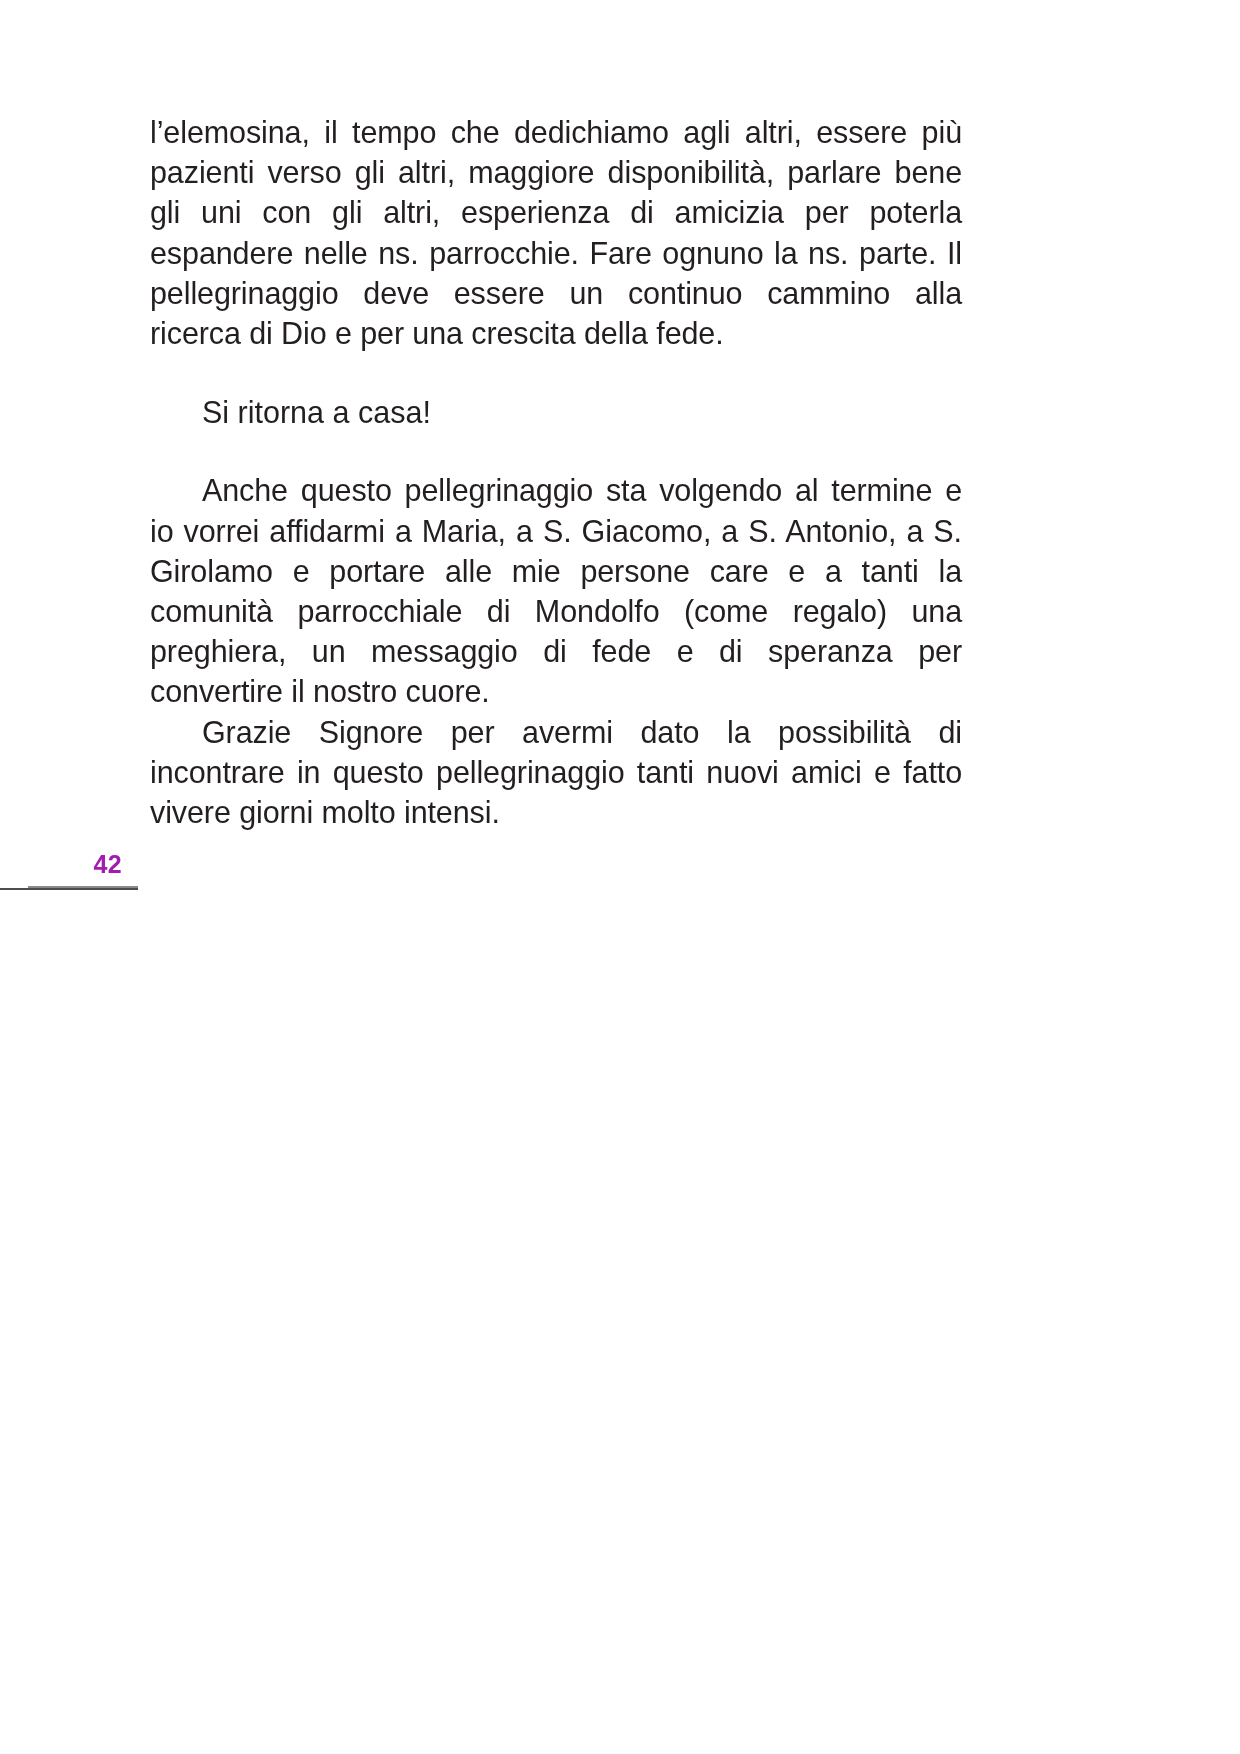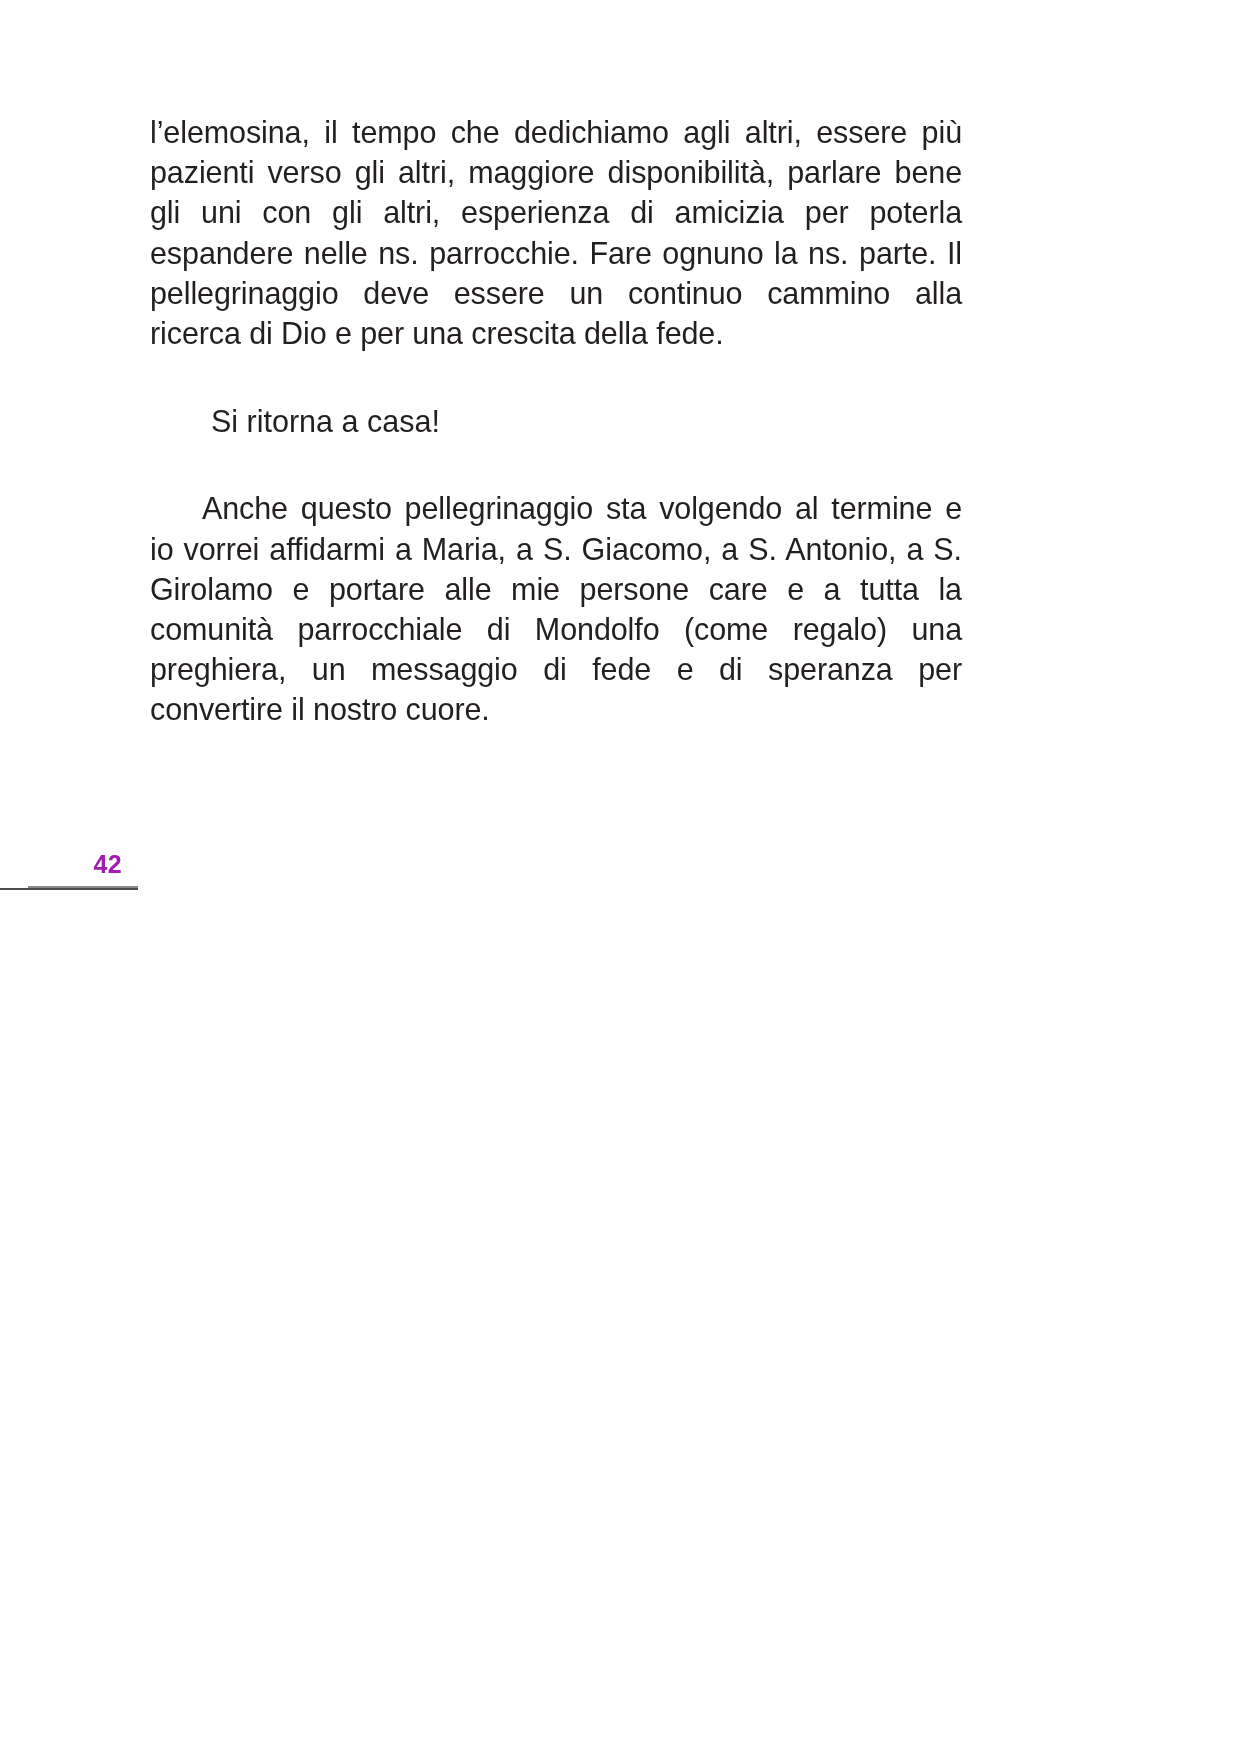--- a/index.html
+++ b/index.html
@@ -55,21 +55,21 @@
   }
 
   .para.tight {
     text-indent: 52px;
   }
 
   .gap-small { height: 39px; }
   .gap-med   { height: 38px; }
 
   .standalone {
-    margin: 9px;
+    margin: 0;
     font-size: 30.5px;
     line-height: 40.2px;
     text-indent: 52px;
     text-align: left;
     color: #231f20;
   }
 
   
   .folio-block {
     position: absolute;
@@ -115,22 +115,23 @@
   <div class="text-column">
 
     <p class="para first">l’elemosina, il tempo che dedichiamo agli altri, essere più pazienti verso gli altri, maggiore disponibilità, parlare bene gli uni con gli altri, esperienza di amicizia per poterla espandere nelle ns. parrocchie. Fare ognuno la ns. parte. Il pellegrinaggio deve essere un continuo cammino alla ricerca di Dio  e per una crescita della fede.</p>
 
     <div class="gap-small"></div>
 
     <p class="standalone">Si ritorna a casa!</p>
 
     <div class="gap-med"></div>
 
-    <p class="para indent">Anche questo pellegrinaggio sta volgendo al termine e io vorrei affidarmi a Maria, a S. Giacomo, a S. Antonio, a S. Girolamo e portare alle mie persone care e a tutta la comunità parrocchiale di Mondolfo (come regalo) una preghiera, un messaggio di fede e di speranza per convertire il nostro cuore.</p>
+    <p class="para indent">Anche questo pellegrinaggio sta volgendo al termine e io vorrei affidarmi a Maria, a S. Giacomo, a S. Antonio, a S. Girolamo e portare alle mie persone care e a tanti la comunità parrocchiale di Mondolfo (come regalo) una preghiera, un messaggio di fede e di speranza per convertire il nostro cuore.</p>
 
+    <p class="para tight">Grazie Signore per avermi dato la possibilità di incontrare in questo pellegrinaggio tanti nuovi amici e fatto vivere giorni molto intensi.</p>
 
   </div>
 
   <div class="folio-block">
     <div class="folio-number">42</div>
     <div class="folio-rule-inner"></div>
     <div class="folio-rule"></div>
   </div>
 
 </div>

